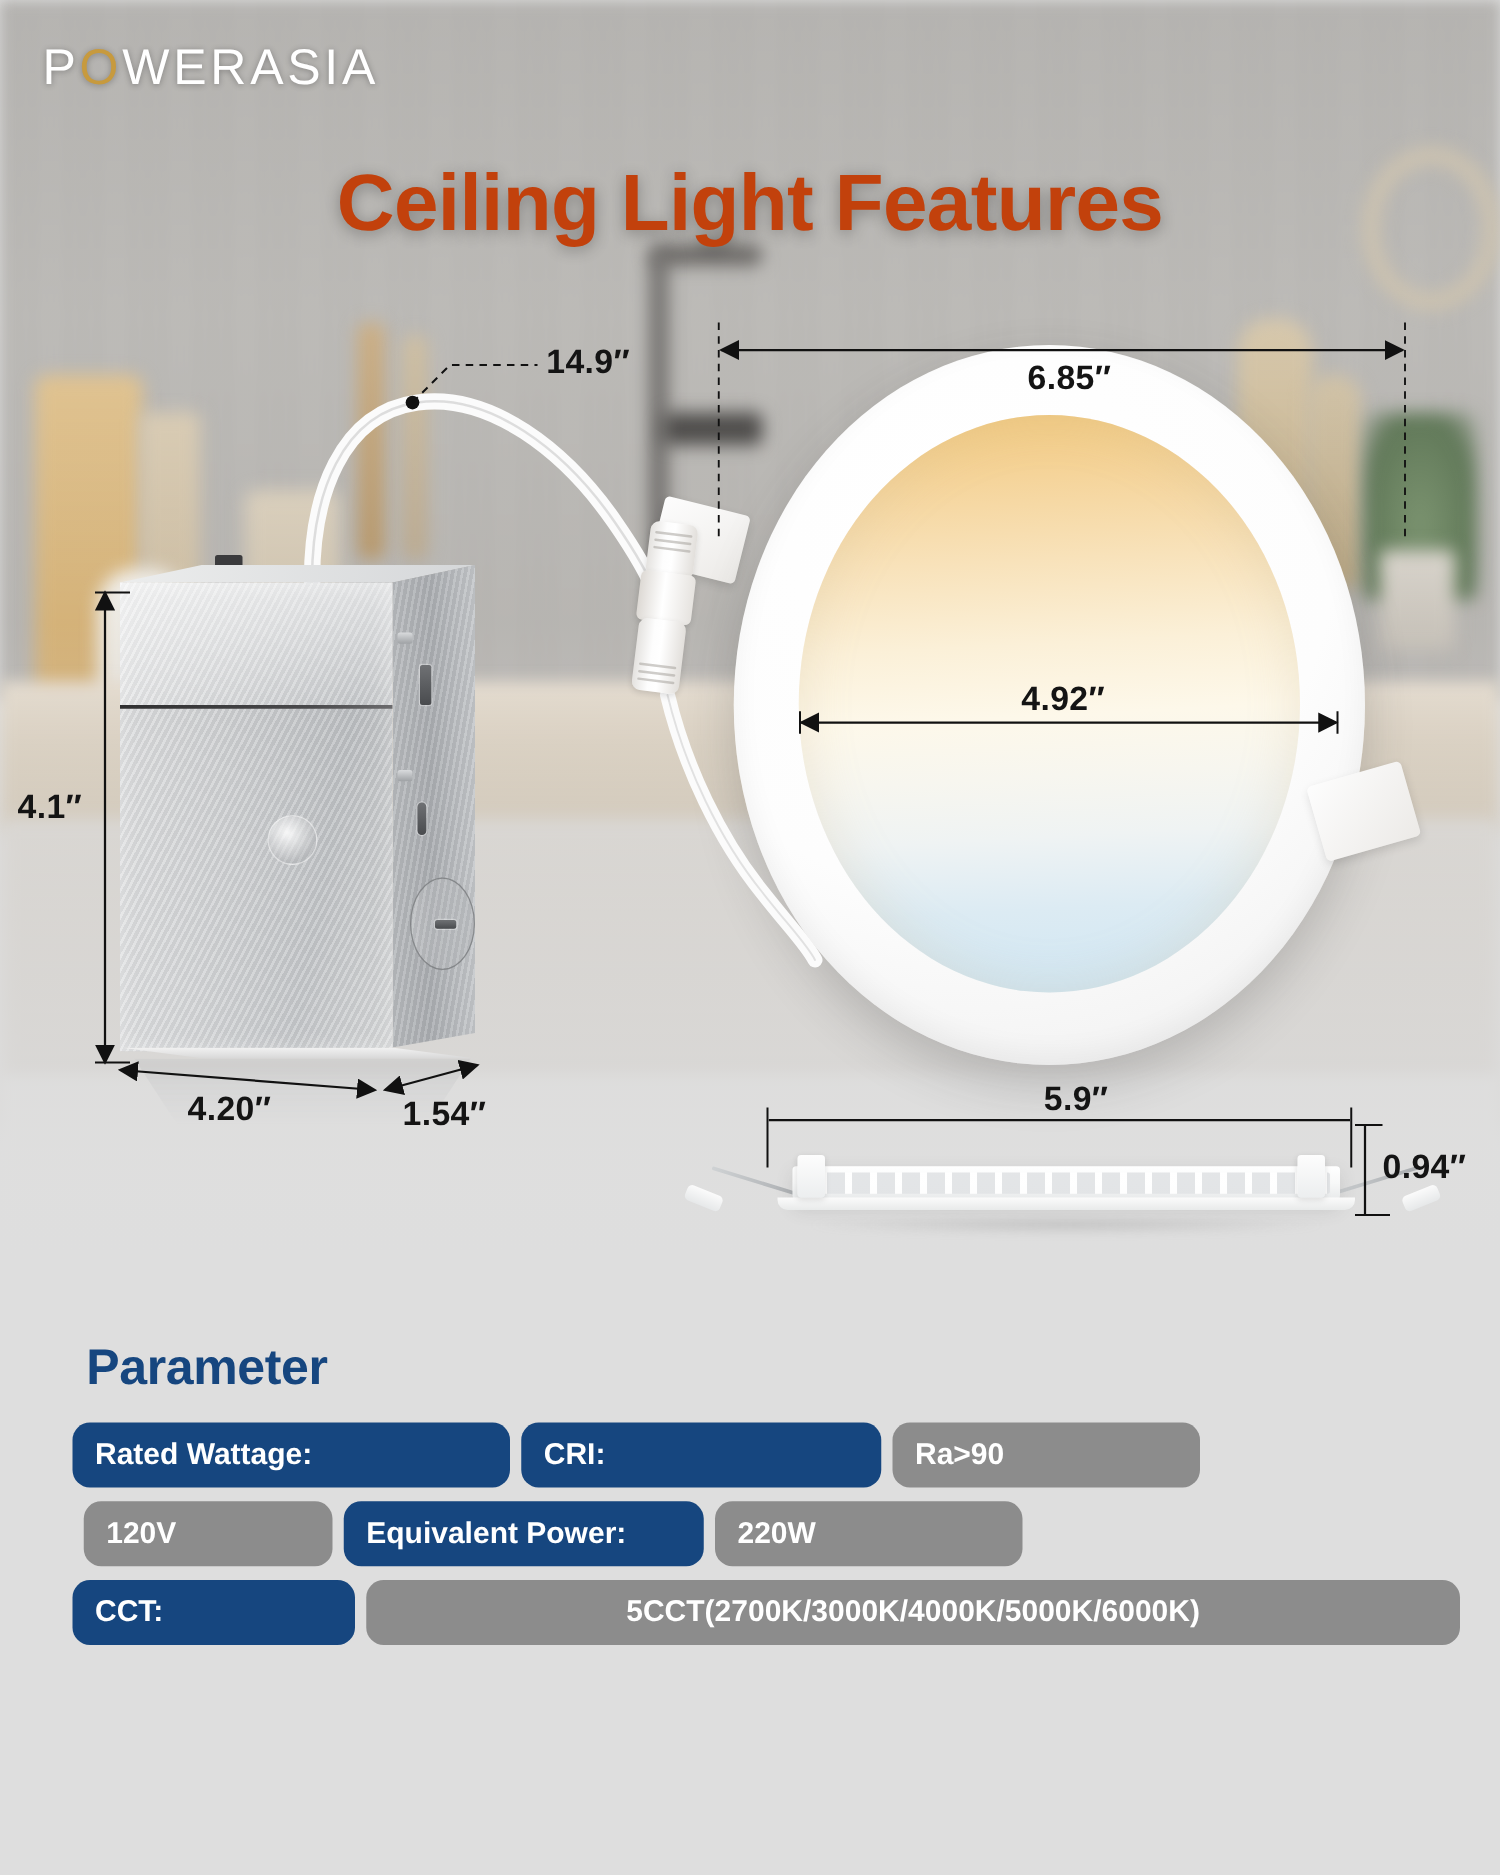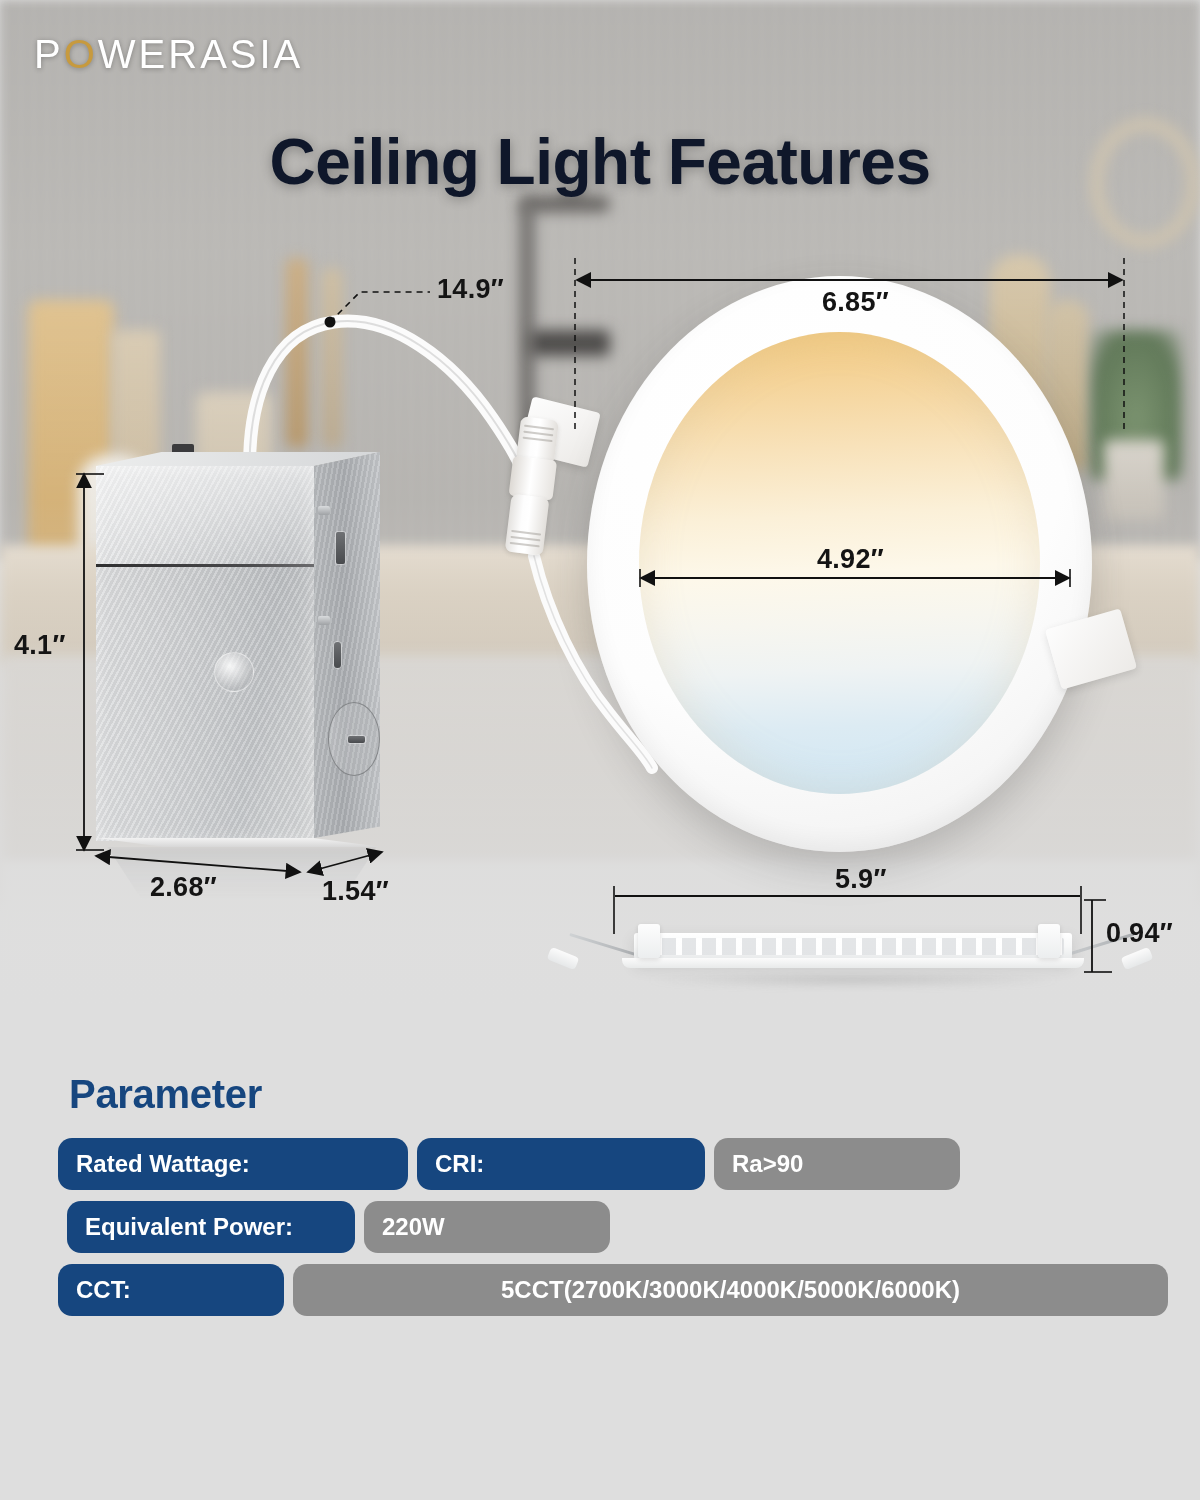--- a/index.html
+++ b/index.html
@@ -70,21 +70,21 @@
     font-size:40px; letter-spacing:3px; color:#fff;
     font-weight:300; line-height:1; white-space:nowrap;
     text-shadow:0 1px 5px rgba(0,0,0,.30);
     display:flex; align-items:baseline;
   }
   .logo .lg-o { color:#c79a3e; }
 
   
   .hero-title {
     position:absolute; left:0; top:125px; width:1200px;
-    text-align:center; color:#0f172a; font-size:64px; font-weight:bold;
+    text-align:center; color:#c2410c; font-size:64px; font-weight:bold;
     letter-spacing:-.5px;
     text-shadow:0 2px 12px rgba(0,0,0,.30);
   }
 
   
   .downlight {
     position:absolute; left:587px; top:276px; width:505px; height:576px;
   }
   .dl-trim {
     position:absolute; inset:0; border-radius:50%;
@@ -365,39 +365,40 @@
 
     <line x1="1092" y1="900" x2="1092" y2="972" stroke="#111" stroke-width="1.8"></line>
     <line x1="1084" y1="900" x2="1106" y2="900" stroke="#111" stroke-width="1.6"></line>
     <line x1="1084" y1="972" x2="1112" y2="972" stroke="#111" stroke-width="1.6"></line>
   </svg>
 
   <div class="dim-label" style="left:437px; top:274px;">14.9″</div>
   <div class="dim-label" style="left:822px; top:248px;margin-top:39px;">6.85″</div>
   <div class="dim-label" style="left:817px; top:544px;">4.92″</div>
   <div class="dim-label" style="left:14px;  top:630px;">4.1″</div>
-  <div class="dim-label" style="left:150px; top:872px;">2.68″</div>
+  <div class="dim-label" style="left:150px; top:872px;">4.20″</div>
   <div class="dim-label" style="left:322px; top:876px;">1.54″</div>
   <div class="dim-label" style="left:835px; top:864px;">5.9″</div>
   <div class="dim-label" style="left:1106px;top:918px;">0.94″</div>
 </div>
 
 <div class="params">
   <div class="params-title">Parameter</div>
 
   <div class="grid">
 
 
     <div class="prow">
       <div class="pill label w-lab-l">Rated Wattage:</div>
       <div class="pill label w-lab-r">CRI:</div>
       <div class="pill value w-val-r">Ra&gt;90</div>
     </div>
 
     <div class="prow">
+      <div class="pill value w-val-l">120V</div>
       <div class="pill label w-lab-r">Equivalent Power:</div>
       <div class="pill value w-val-r">220W</div>
     </div>
 
     <div class="prow">
       <div class="pill label w-lab-cct">CCT:</div>
       <div class="pill value w-val-cct">5CCT(2700K/3000K/4000K/5000K/6000K)</div>
     </div>
 
   </div>

